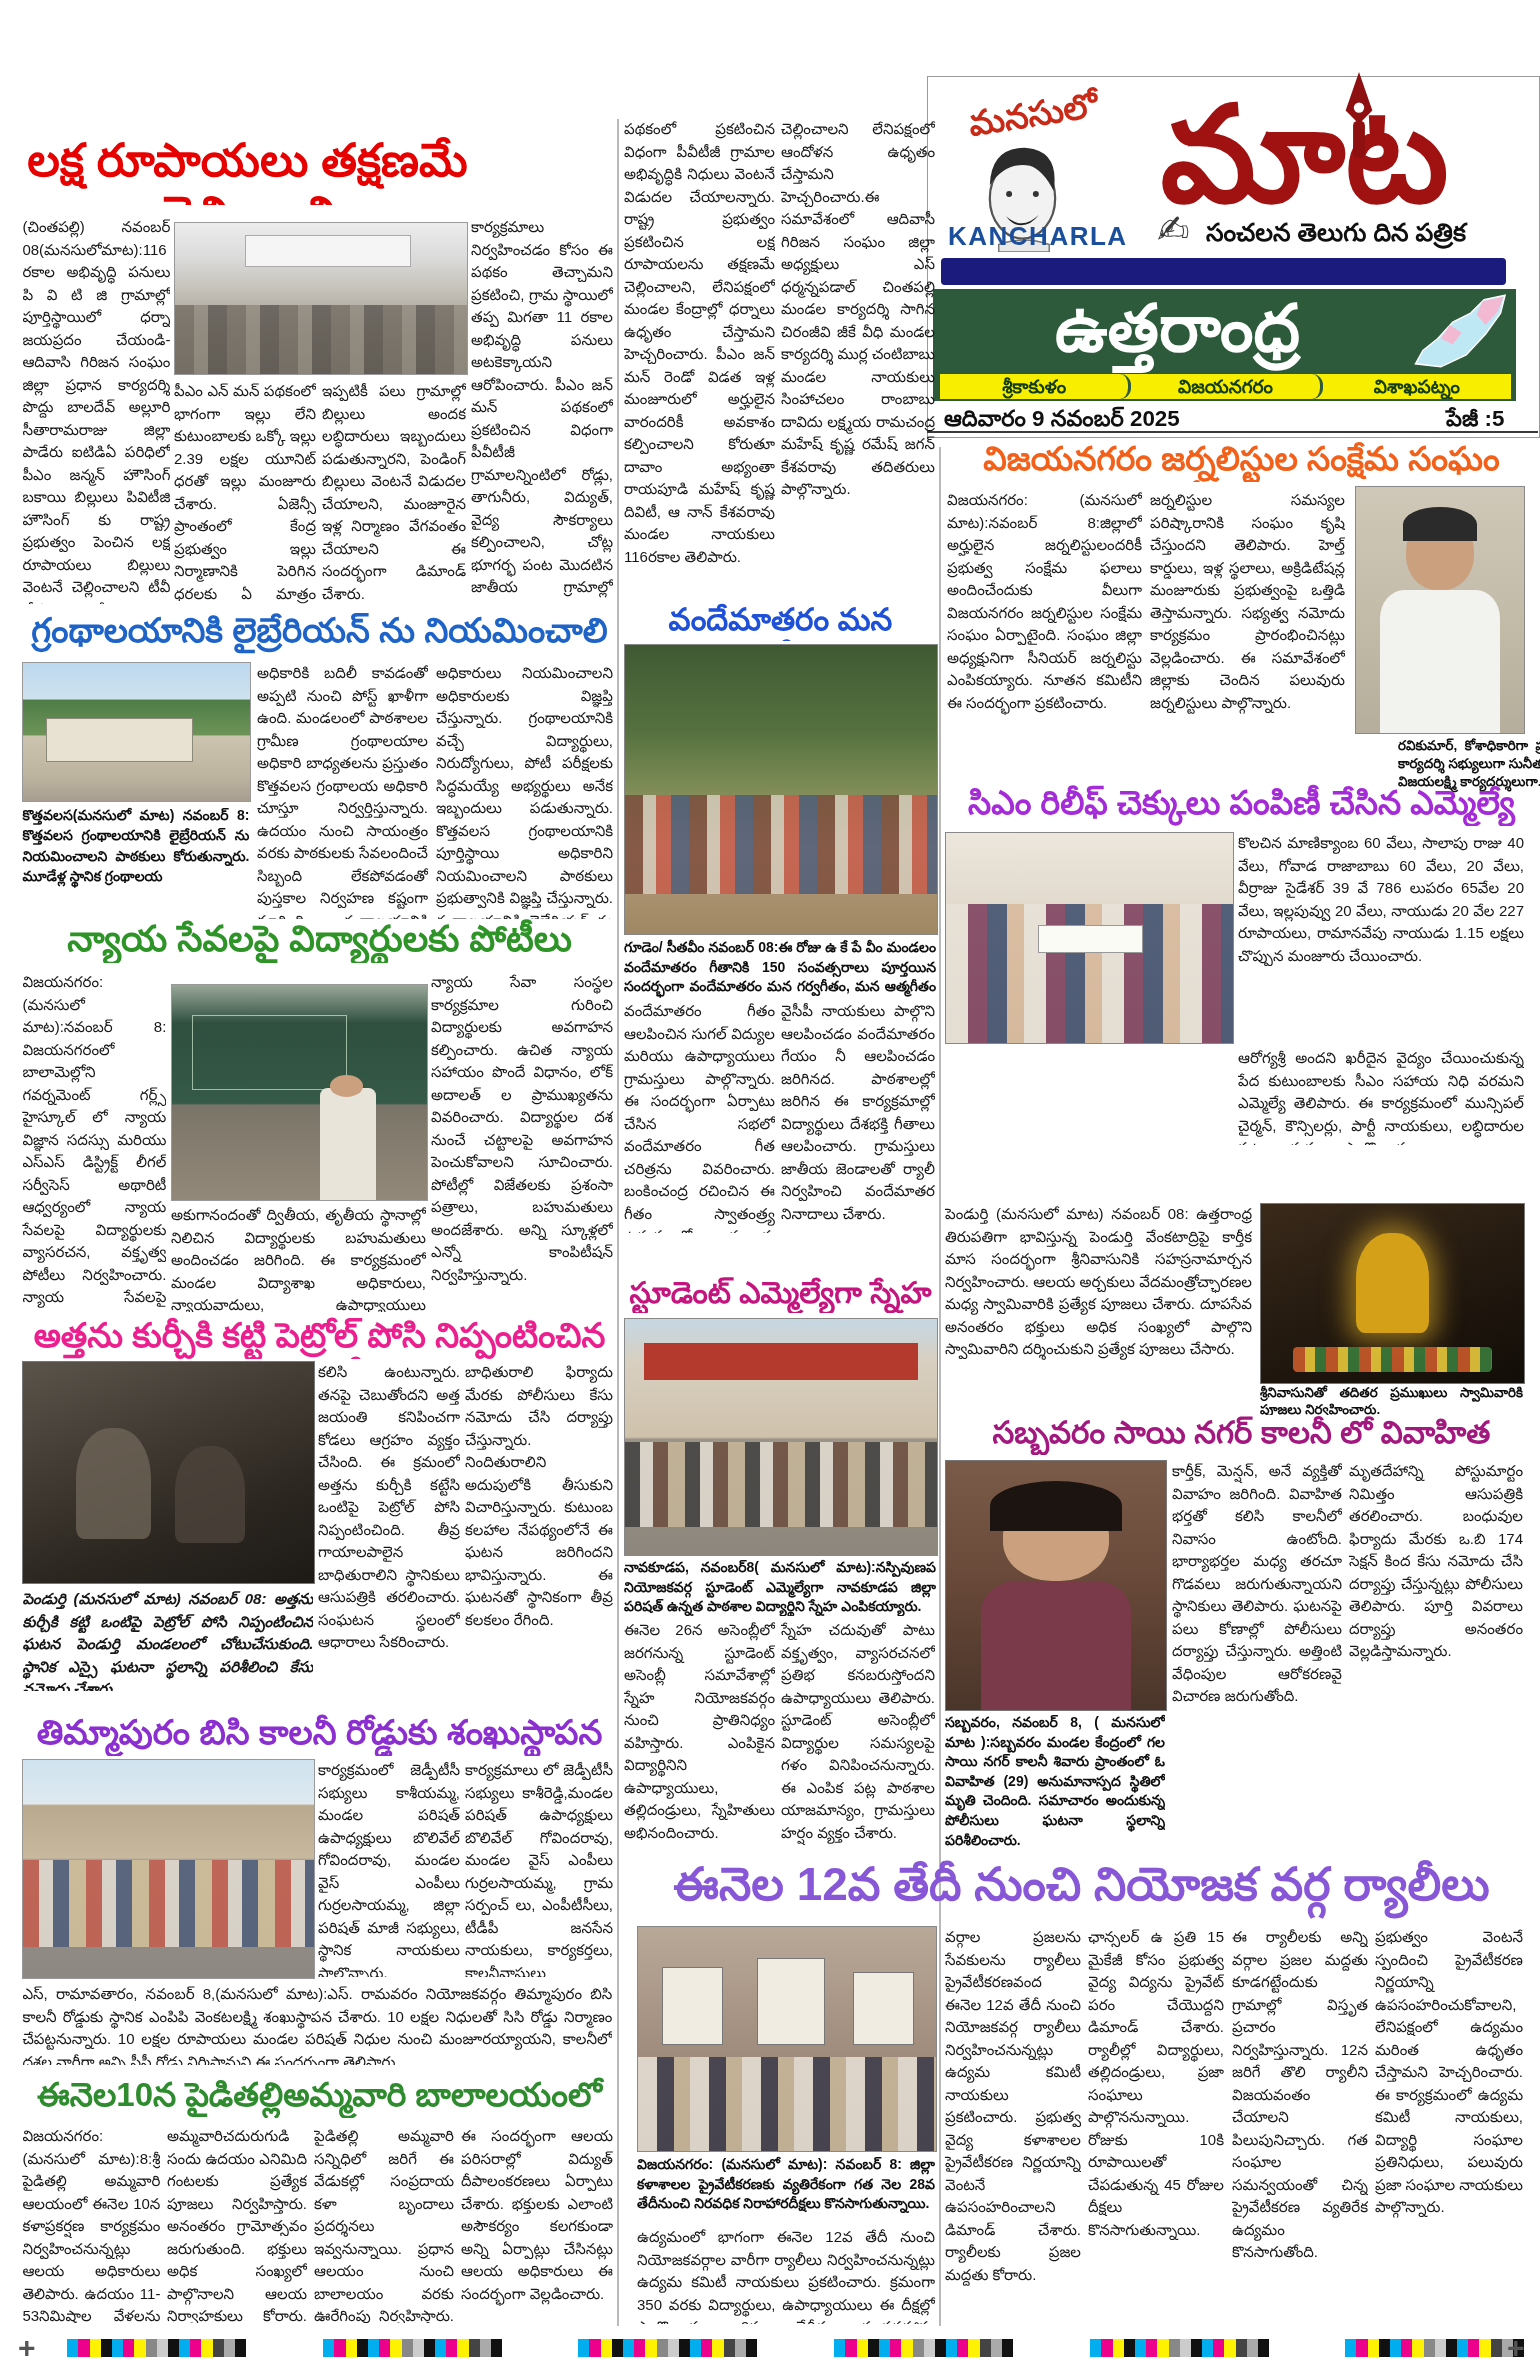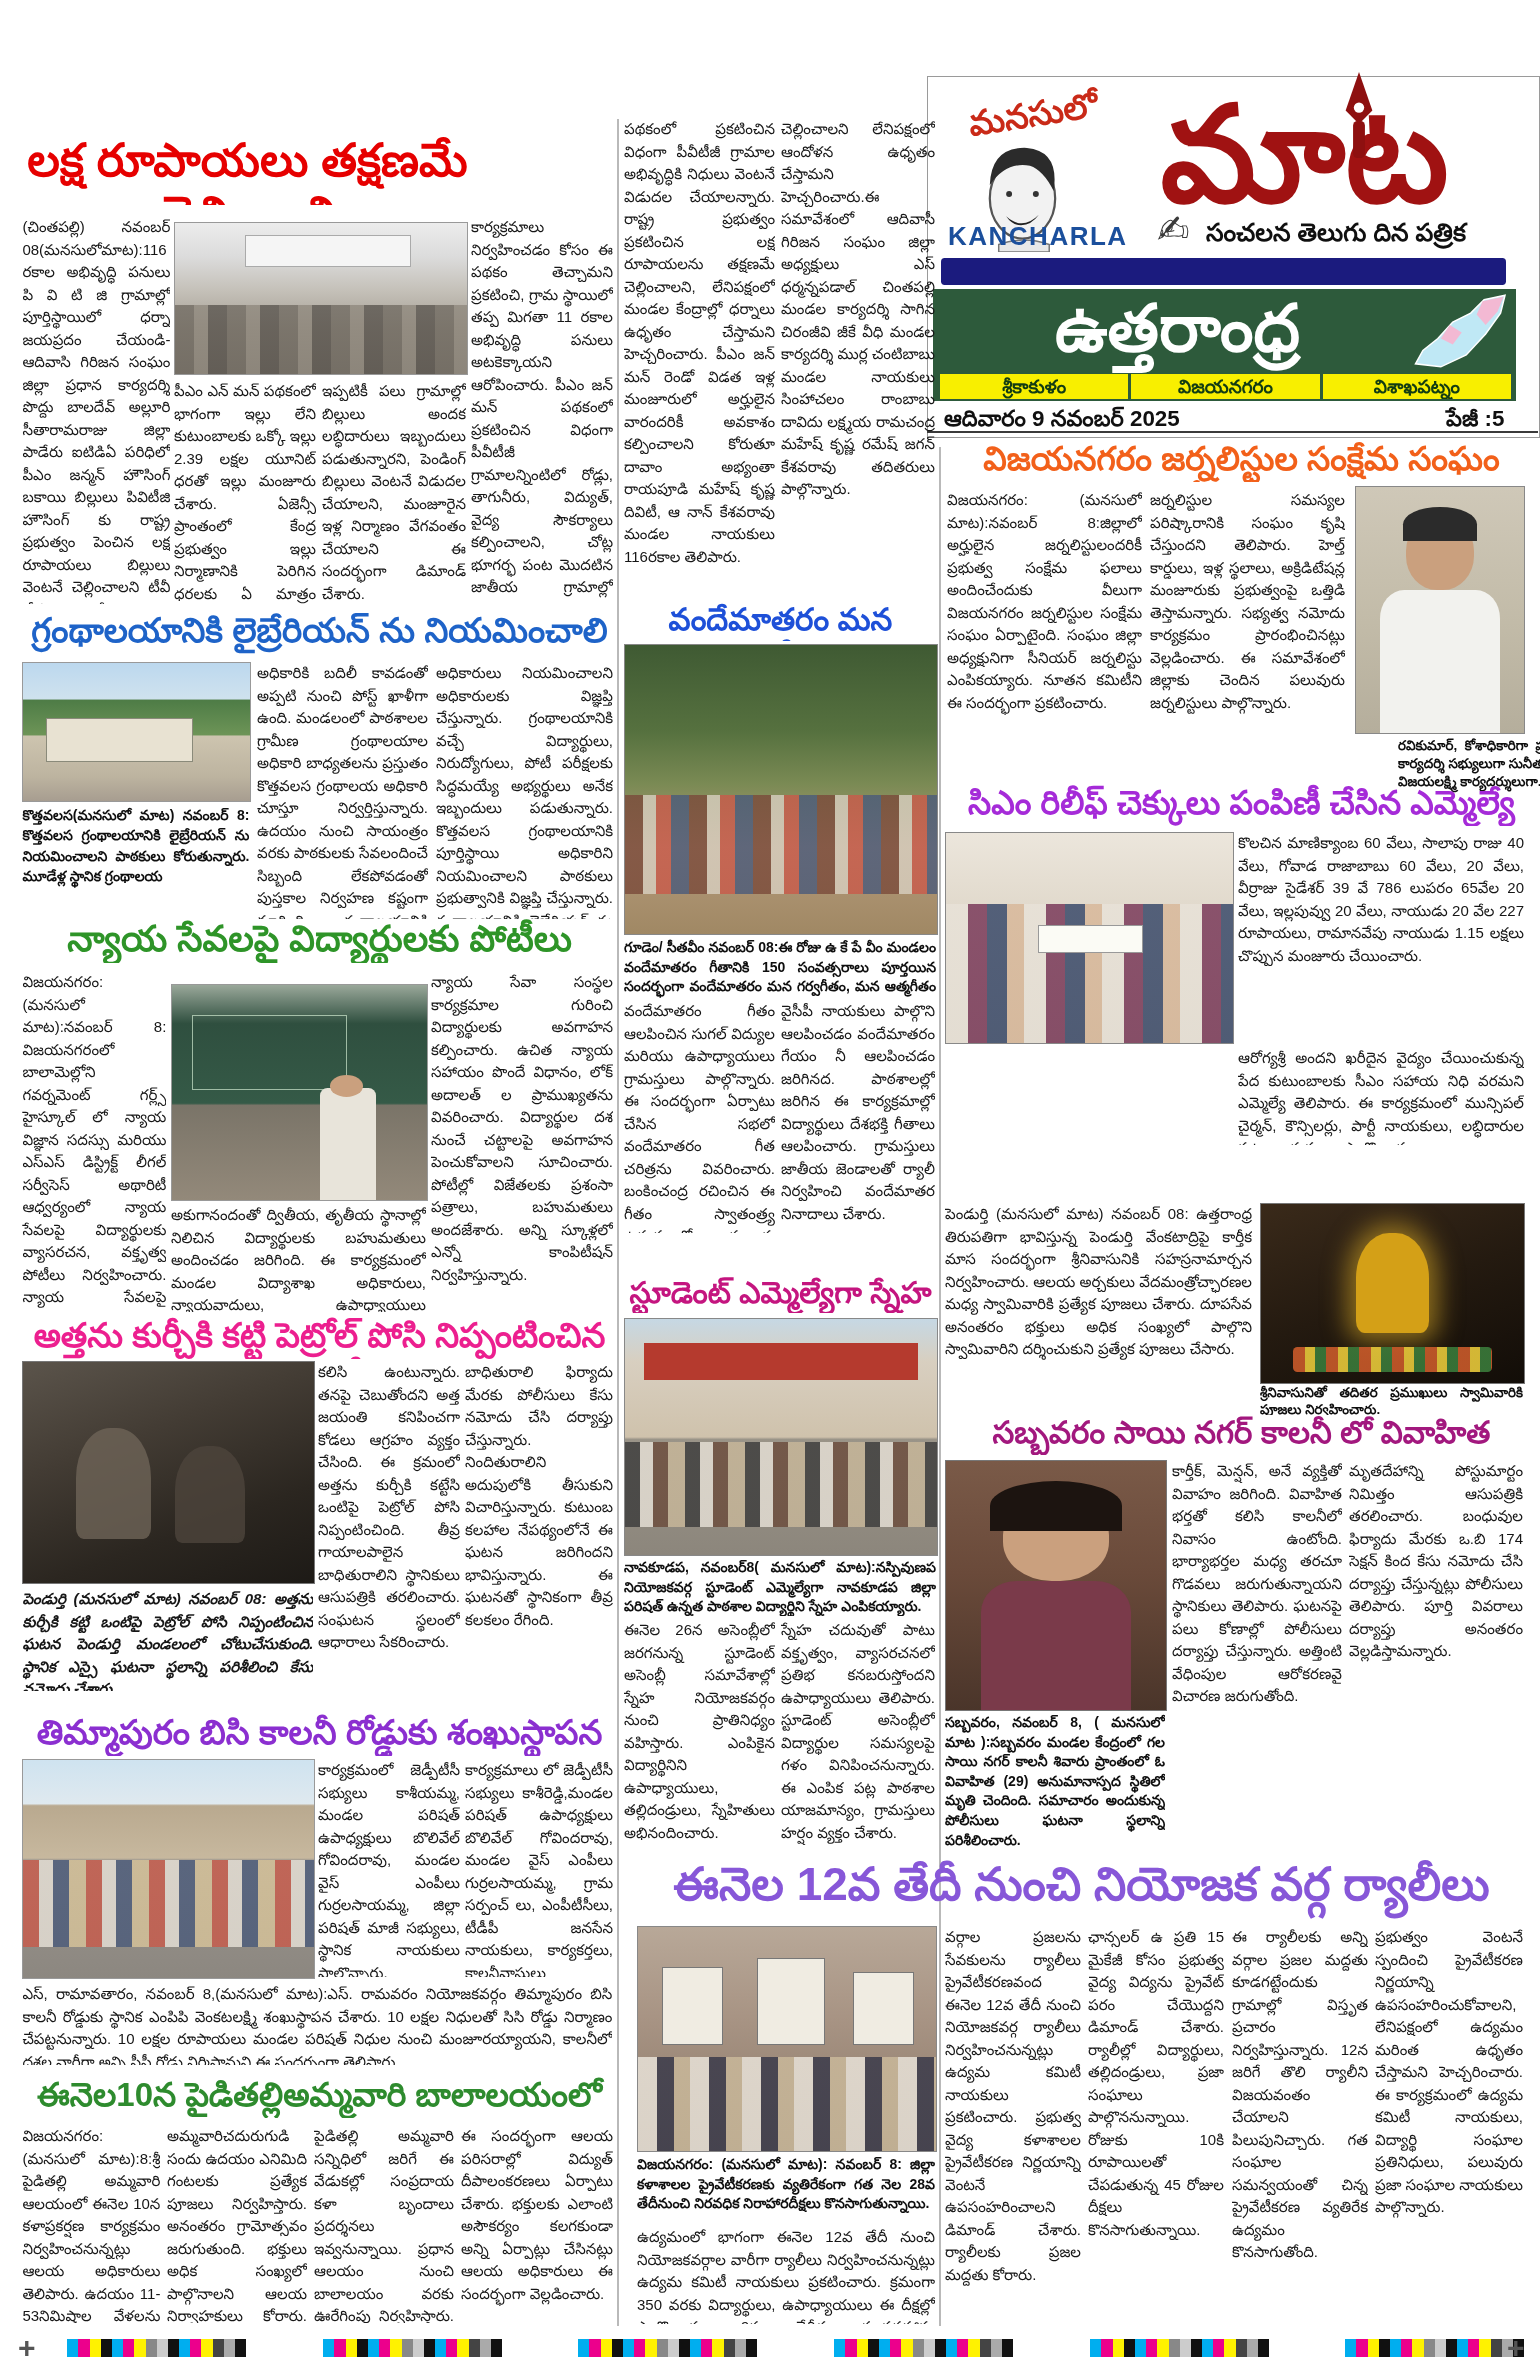--- a/index.html
+++ b/index.html
@@ -8,21 +8,21 @@
   .abs{position:absolute;}
   .t{font-size:15px;line-height:1.5;text-align:justify;color:#161616;overflow:hidden;word-break:break-word;}
   .cap{font-weight:bold;color:#0e0e0e;}
   .hl{font-weight:bold;text-align:center;line-height:1.15;overflow:hidden;}
   .ph{overflow:hidden;}
   .vrule{width:1.5px;background:#b9b9b9;}
   .hrule{height:2.2px;background:#3a3a3a;}
   .regbar{position:absolute;top:2339px;height:18px;display:flex;}
   .regbar span{width:11.2px;height:18px;display:block;}
   .cross{position:absolute;top:2331px;font-size:30px;color:#555;font-weight:bold;}
-  .district{flex:1;text-align:center;font-weight:bold;font-size:18.6px;color:#123c12;line-height:25px;border-right:3px solid #2d5a3b;overflow:hidden;}
+  .district{flex:1;text-align:center;font-weight:bold;font-size:18.6px;color:#123c12;line-height:25px;border-right:3px solid #2d5a3b;overflow:hidden;border-radius:11px;}
   .district:last-child{border-right:none;}
 </style>
 </head>
 <body>
 
 <div id="page">
 
   <div class="abs" style="left:927px;top:76px;width:611px;height:360px;border:1.5px solid #9a9a9a;background:#fff;"></div>
 
   <div class="abs" style="left:941px;top:95px;width:186px;font-size:34px;font-weight:bold;color:#c92a18;transform:rotate(-9deg);text-align:center;">మనసులో</div>

